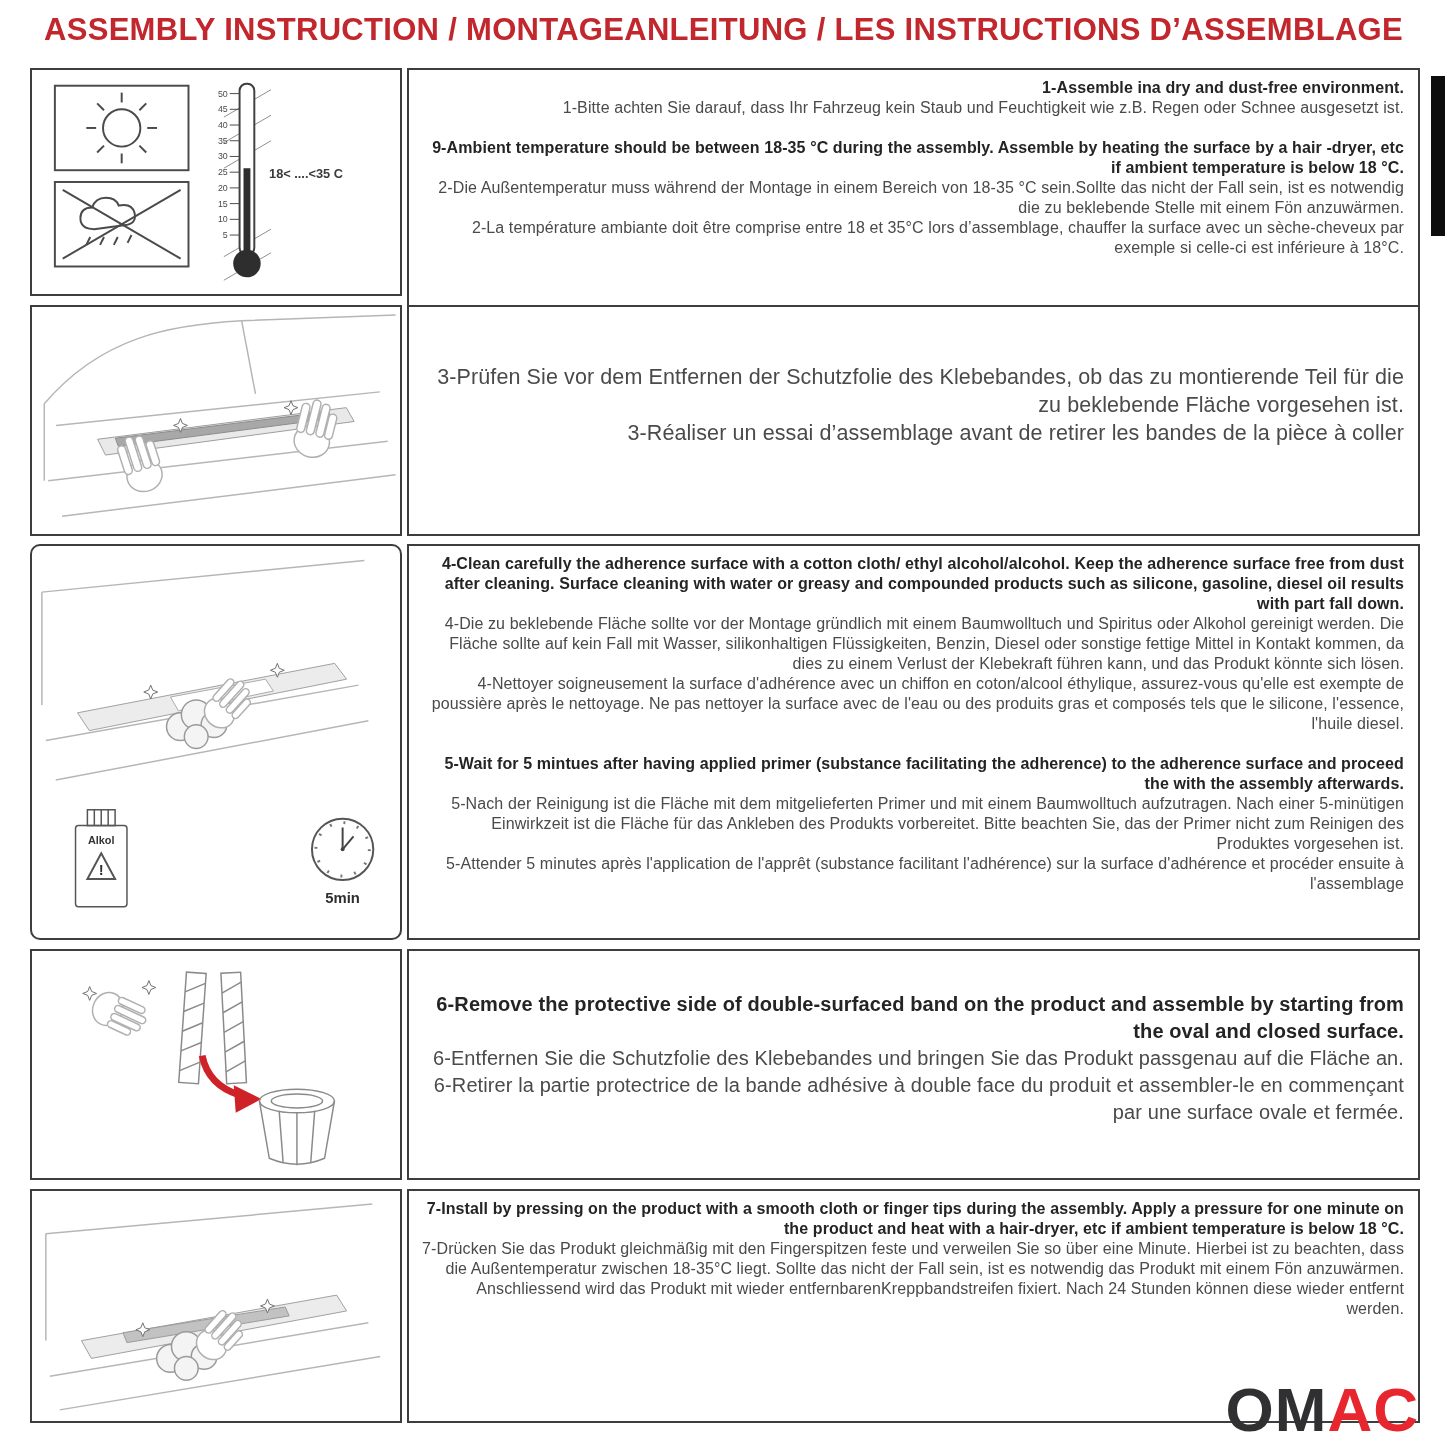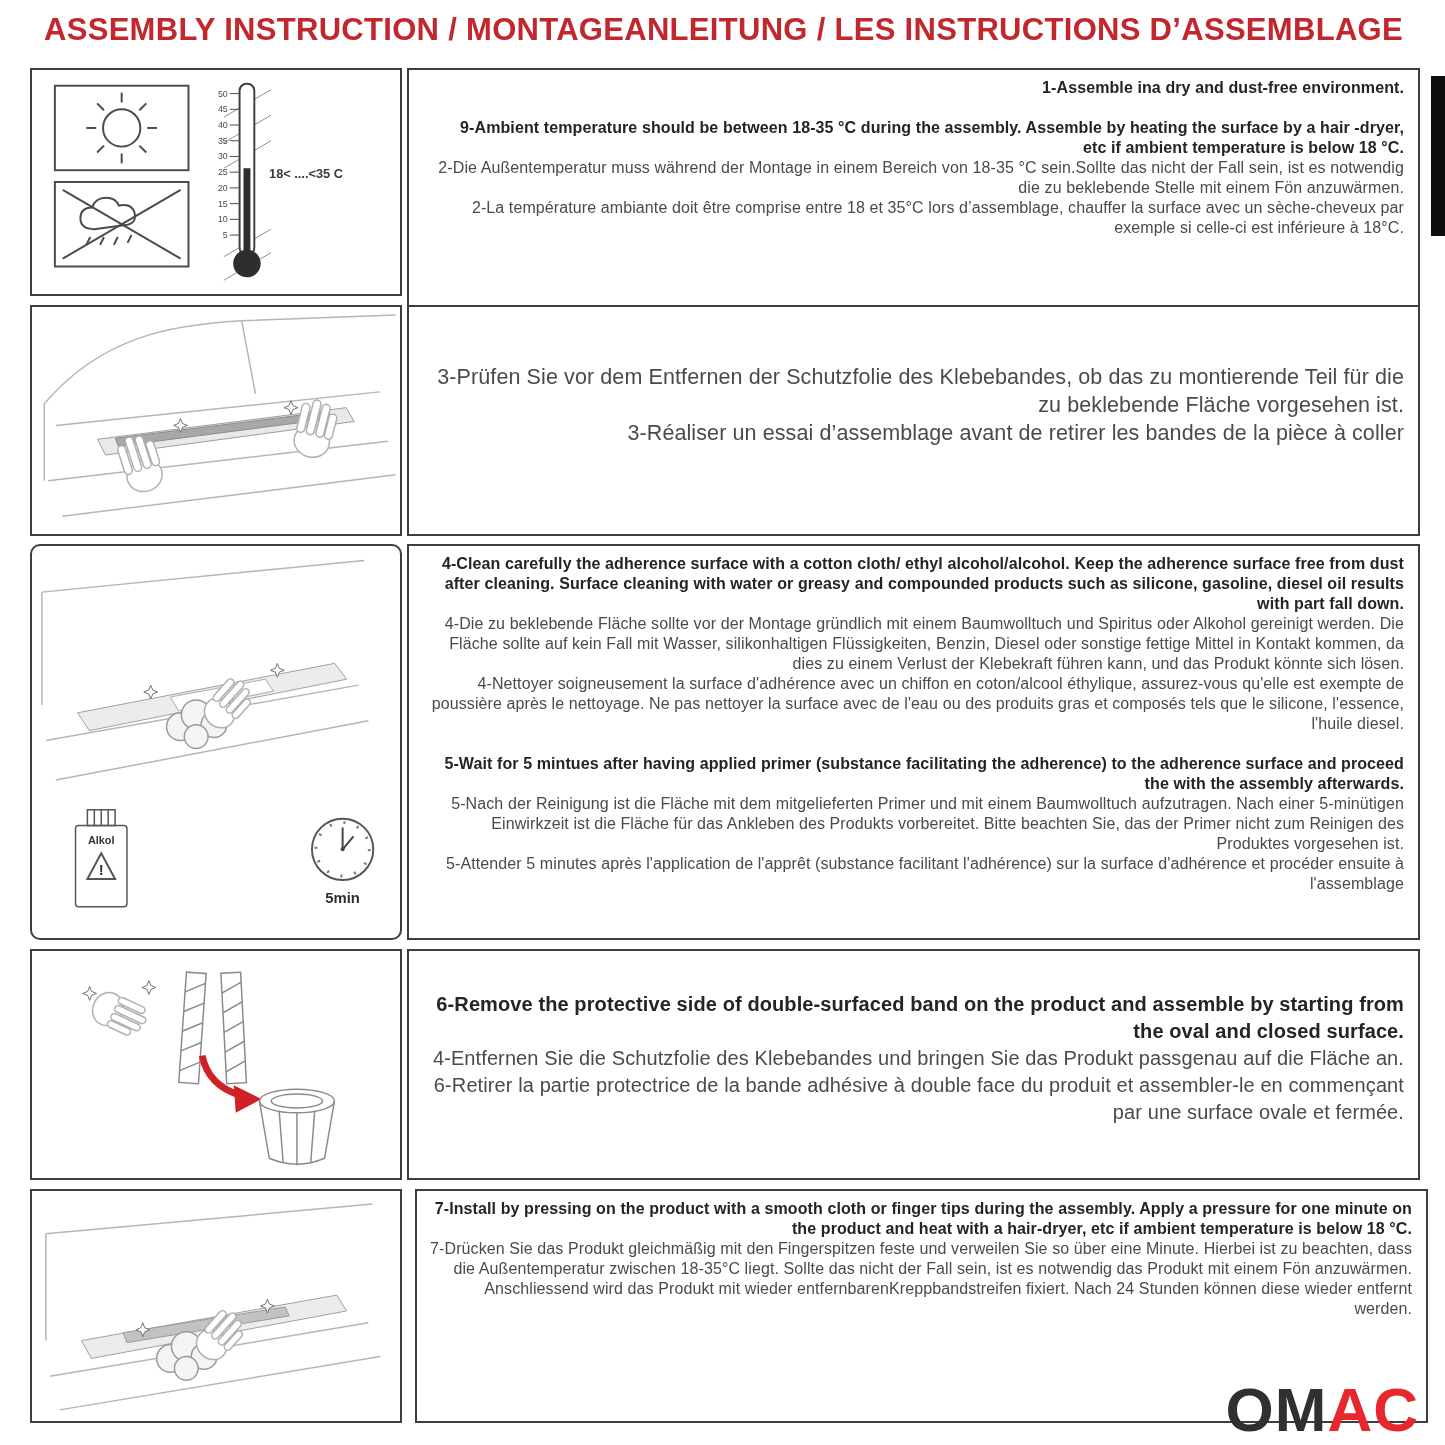--- a/index.html
+++ b/index.html
@@ -98,22 +98,23 @@
         <text x="198" y="107">25</text>
         <text x="198" y="123">20</text>
         <text x="198" y="139">15</text>
         <text x="198" y="155">10</text>
         <text x="198" y="171">5</text>
       </g>
       <text x="240" y="110" font-size="13" font-weight="bold" fill="#3a3a3a">18&lt; ....&lt;35 C</text>
     </g>
   </svg>
 </div>
-<div class="box text-box" style="top:68px;height:285px;padding-left:28px;">
+<div class="box text-box" style="top:68px;height:285px;">
   <p class="en">1-Assemble ina dry and dust-free environment.</p>
+  <p class="de">1-Bitte achten Sie darauf, dass Ihr Fahrzeug kein Staub und Feuchtigkeit wie z.B. Regen oder Schnee ausgesetzt ist.</p>
   <p class="en sp">9-Ambient temperature should be between 18-35 °C  during the assembly. Assemble by heating the surface by a hair -dryer, etc if ambient temperature is below 18 °C.</p>
   <p class="de">2-Die Außentemperatur muss während der Montage in einem Bereich von 18-35 °C  sein.Sollte das nicht der Fall sein, ist es notwendig die zu beklebende Stelle mit einem Fön anzuwärmen.</p>
   <p class="fr">2-La température ambiante doit être comprise entre 18 et 35°C lors d’assemblage, chauffer la surface avec un sèche-cheveux par exemple si celle-ci est inférieure à 18°C.</p>
 </div>
 
 <div class="box img-box" style="top:305px;height:231px;">
   <svg class="illus" viewBox="0 0 372 230">
     <g stroke="#b6b6b6" stroke-width="1.5" fill="none">
       <path d="M12,98 C70,30 140,18 212,14 L368,8"></path>
       <path d="M12,98 L12,176"></path>
@@ -247,21 +248,21 @@
       <ellipse cx="268" cy="152" rx="26" ry="7"></ellipse>
       <path d="M230,152 L240,210 q28,12 56,0 L306,152"></path>
       <line x1="250" y1="162" x2="254" y2="214"></line>
       <line x1="268" y1="164" x2="268" y2="217"></line>
       <line x1="286" y1="162" x2="282" y2="214"></line>
     </g>
   </svg>
 </div>
 <div class="box text-box mid pad-md" style="top:949px;height:231px;">
   <p class="en">6-Remove the protective side of double-surfaced band on the product and assemble by starting from the oval and closed surface.</p>
-  <p class="de">4-Entfernen Sie die Schutzfolie des Klebebandes und bringen Sie das Produkt passgenau auf die Fläche an.</p>
+  <p class="de">6-Entfernen Sie die Schutzfolie des Klebebandes und bringen Sie das Produkt passgenau auf die Fläche an.</p>
   <p class="fr">6-Retirer la partie protectrice de la bande adhésive à double face du produit et assembler-le en commençant par une surface ovale et fermée.</p>
 </div>
 
 <div class="box img-box" style="top:1189px;height:234px;">
   <svg class="illus" viewBox="0 0 372 230">
     <g stroke="#b6b6b6" stroke-width="1.5" fill="none">
       <path d="M14,42 L344,12"></path>
       <path d="M14,42 L14,150"></path>
       <path d="M18,186 L340,132"></path>
       <path d="M28,220 L352,166"></path>
@@ -280,20 +281,20 @@
       <rect x="-5" y="-27" width="7" height="33" rx="3.5"></rect>
       <rect x="4" y="-25" width="7" height="31" rx="3.5"></rect>
       <rect x="12" y="-18" width="7" height="24" rx="3.5"></rect>
     </g>
     <g fill="#ffffff" stroke="#6f6f6f" stroke-width="1">
       <path d="M112,132 l2,5 5,2 -5,2 -2,5 -2,-5 -5,-2 5,-2 z"></path>
       <path d="M238,108 l2,5 5,2 -5,2 -2,5 -2,-5 -5,-2 5,-2 z"></path>
     </g>
   </svg>
 </div>
-<div class="box text-box" style="top:1189px;height:234px;margin-left:8px;">
+<div class="box text-box" style="top:1189px;height:234px;">
   <p class="en">7-Install by pressing on the product with a smooth cloth or finger tips during the assembly. Apply a pressure for one minute on the product and heat with a hair-dryer, etc if ambient temperature is below 18 °C.</p>
   <p class="de">7-Drücken Sie das Produkt gleichmäßig mit den Fingerspitzen feste und verweilen Sie so über eine Minute. Hierbei ist zu beachten, dass die Außentemperatur zwischen 18-35°C liegt. Sollte das nicht der Fall sein, ist es notwendig das Produkt mit einem Fön anzuwärmen. Anschliessend wird das Produkt mit wieder entfernbarenKreppbandstreifen fixiert. Nach 24 Stunden können diese wieder entfernt werden.</p>
 </div>
 
 <div class="logo">
   <span class="b">OM</span><span class="r">AC</span>
 </div>
 
 </body></html>

